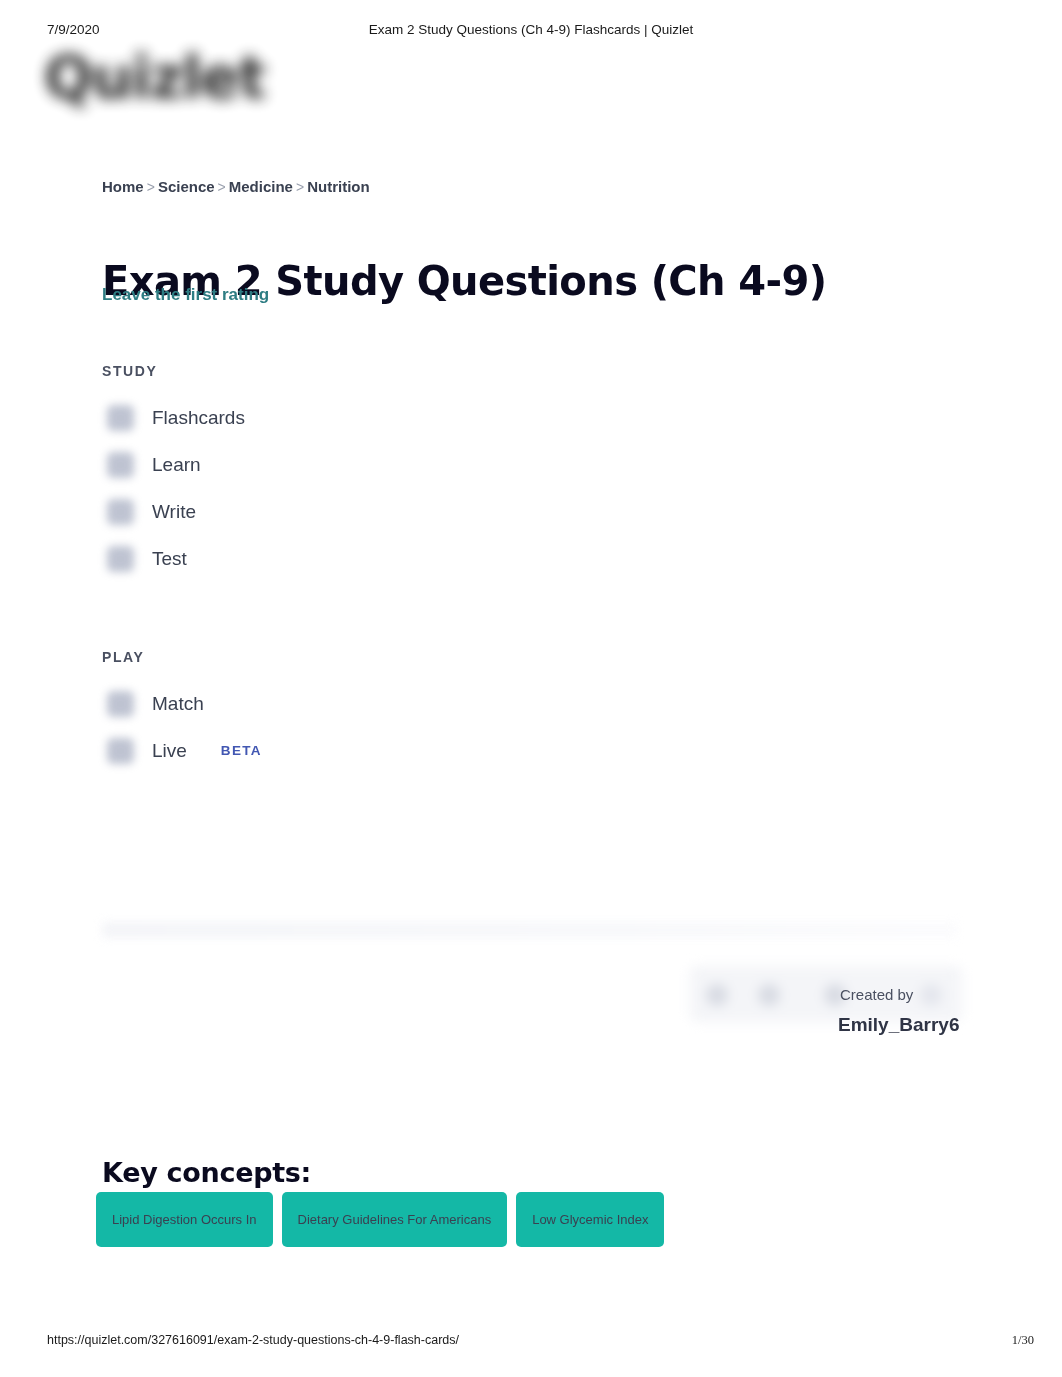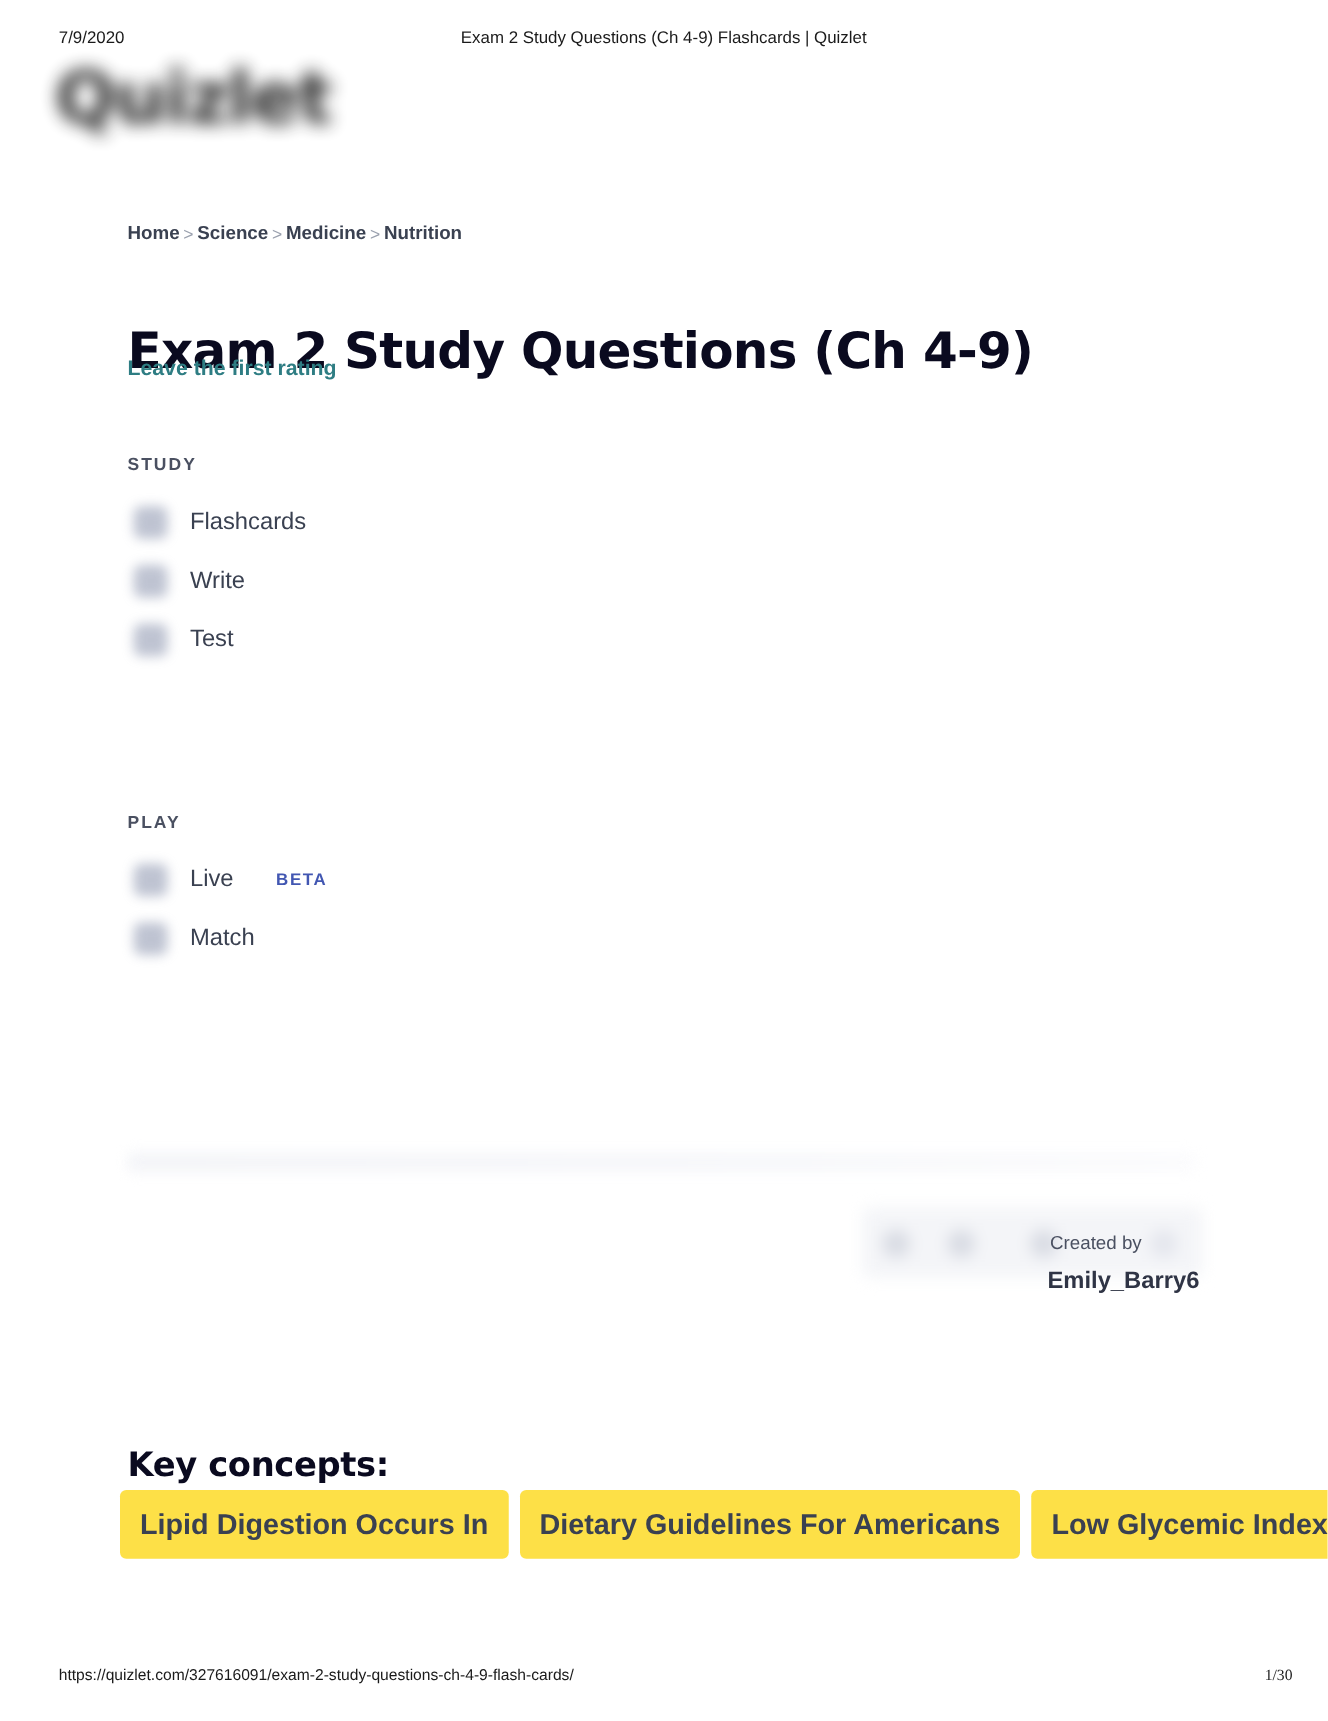--- a/index.html
+++ b/index.html
@@ -263,25 +263,25 @@
   }
   .concept-row {
     position: absolute;
     left: 96px;
     top: 1192px;
     display: flex;
     align-items: flex-start;
     gap: 9px;
   }
   .concept-chip {
-    background: #fde047;
+    background: #14b8a6;
     border-radius: 5px;
     padding: 17px 16px;
-    font-size: 23px;
-    font-weight: 700;
+    font-size: 13px;
+    font-weight: 400;
     color: #3a4151;
     white-space: nowrap;
     line-height: 21px;
   }
 </style>
 </head>
 <body>
 
 <div class="print-header">
   <span class="ph-date">7/9/2020</span>
@@ -309,38 +309,42 @@
   <a class="rating-link">Leave the first rating</a>
 
   <div class="section-label study">STUDY</div>
   <div class="mode-list study">
     <div class="mode-item">
       <span class="mode-icon"></span>
       <span class="mode-label">Flashcards</span>
     </div>
     <div class="mode-item">
       <span class="mode-icon"></span>
+      <span class="mode-label">Learn</span>
+    </div>
+    <div class="mode-item">
+      <span class="mode-icon"></span>
       <span class="mode-label">Write</span>
     </div>
     <div class="mode-item">
       <span class="mode-icon"></span>
       <span class="mode-label">Test</span>
     </div>
   </div>
 
   <div class="section-label play">PLAY</div>
   <div class="mode-list play">
     <div class="mode-item">
       <span class="mode-icon"></span>
+      <span class="mode-label">Match</span>
+    </div>
+    <div class="mode-item">
+      <span class="mode-icon"></span>
       <span class="mode-label">Live</span>
       <span class="beta-badge">BETA</span>
-    </div>
-    <div class="mode-item">
-      <span class="mode-icon"></span>
-      <span class="mode-label">Match</span>
     </div>
   </div>
 
 </div>
 
 <div class="divider-band"></div>
 
 <div class="creator-panel">
   <div class="creator-blur">
     <span class="cb-bg"></span>

